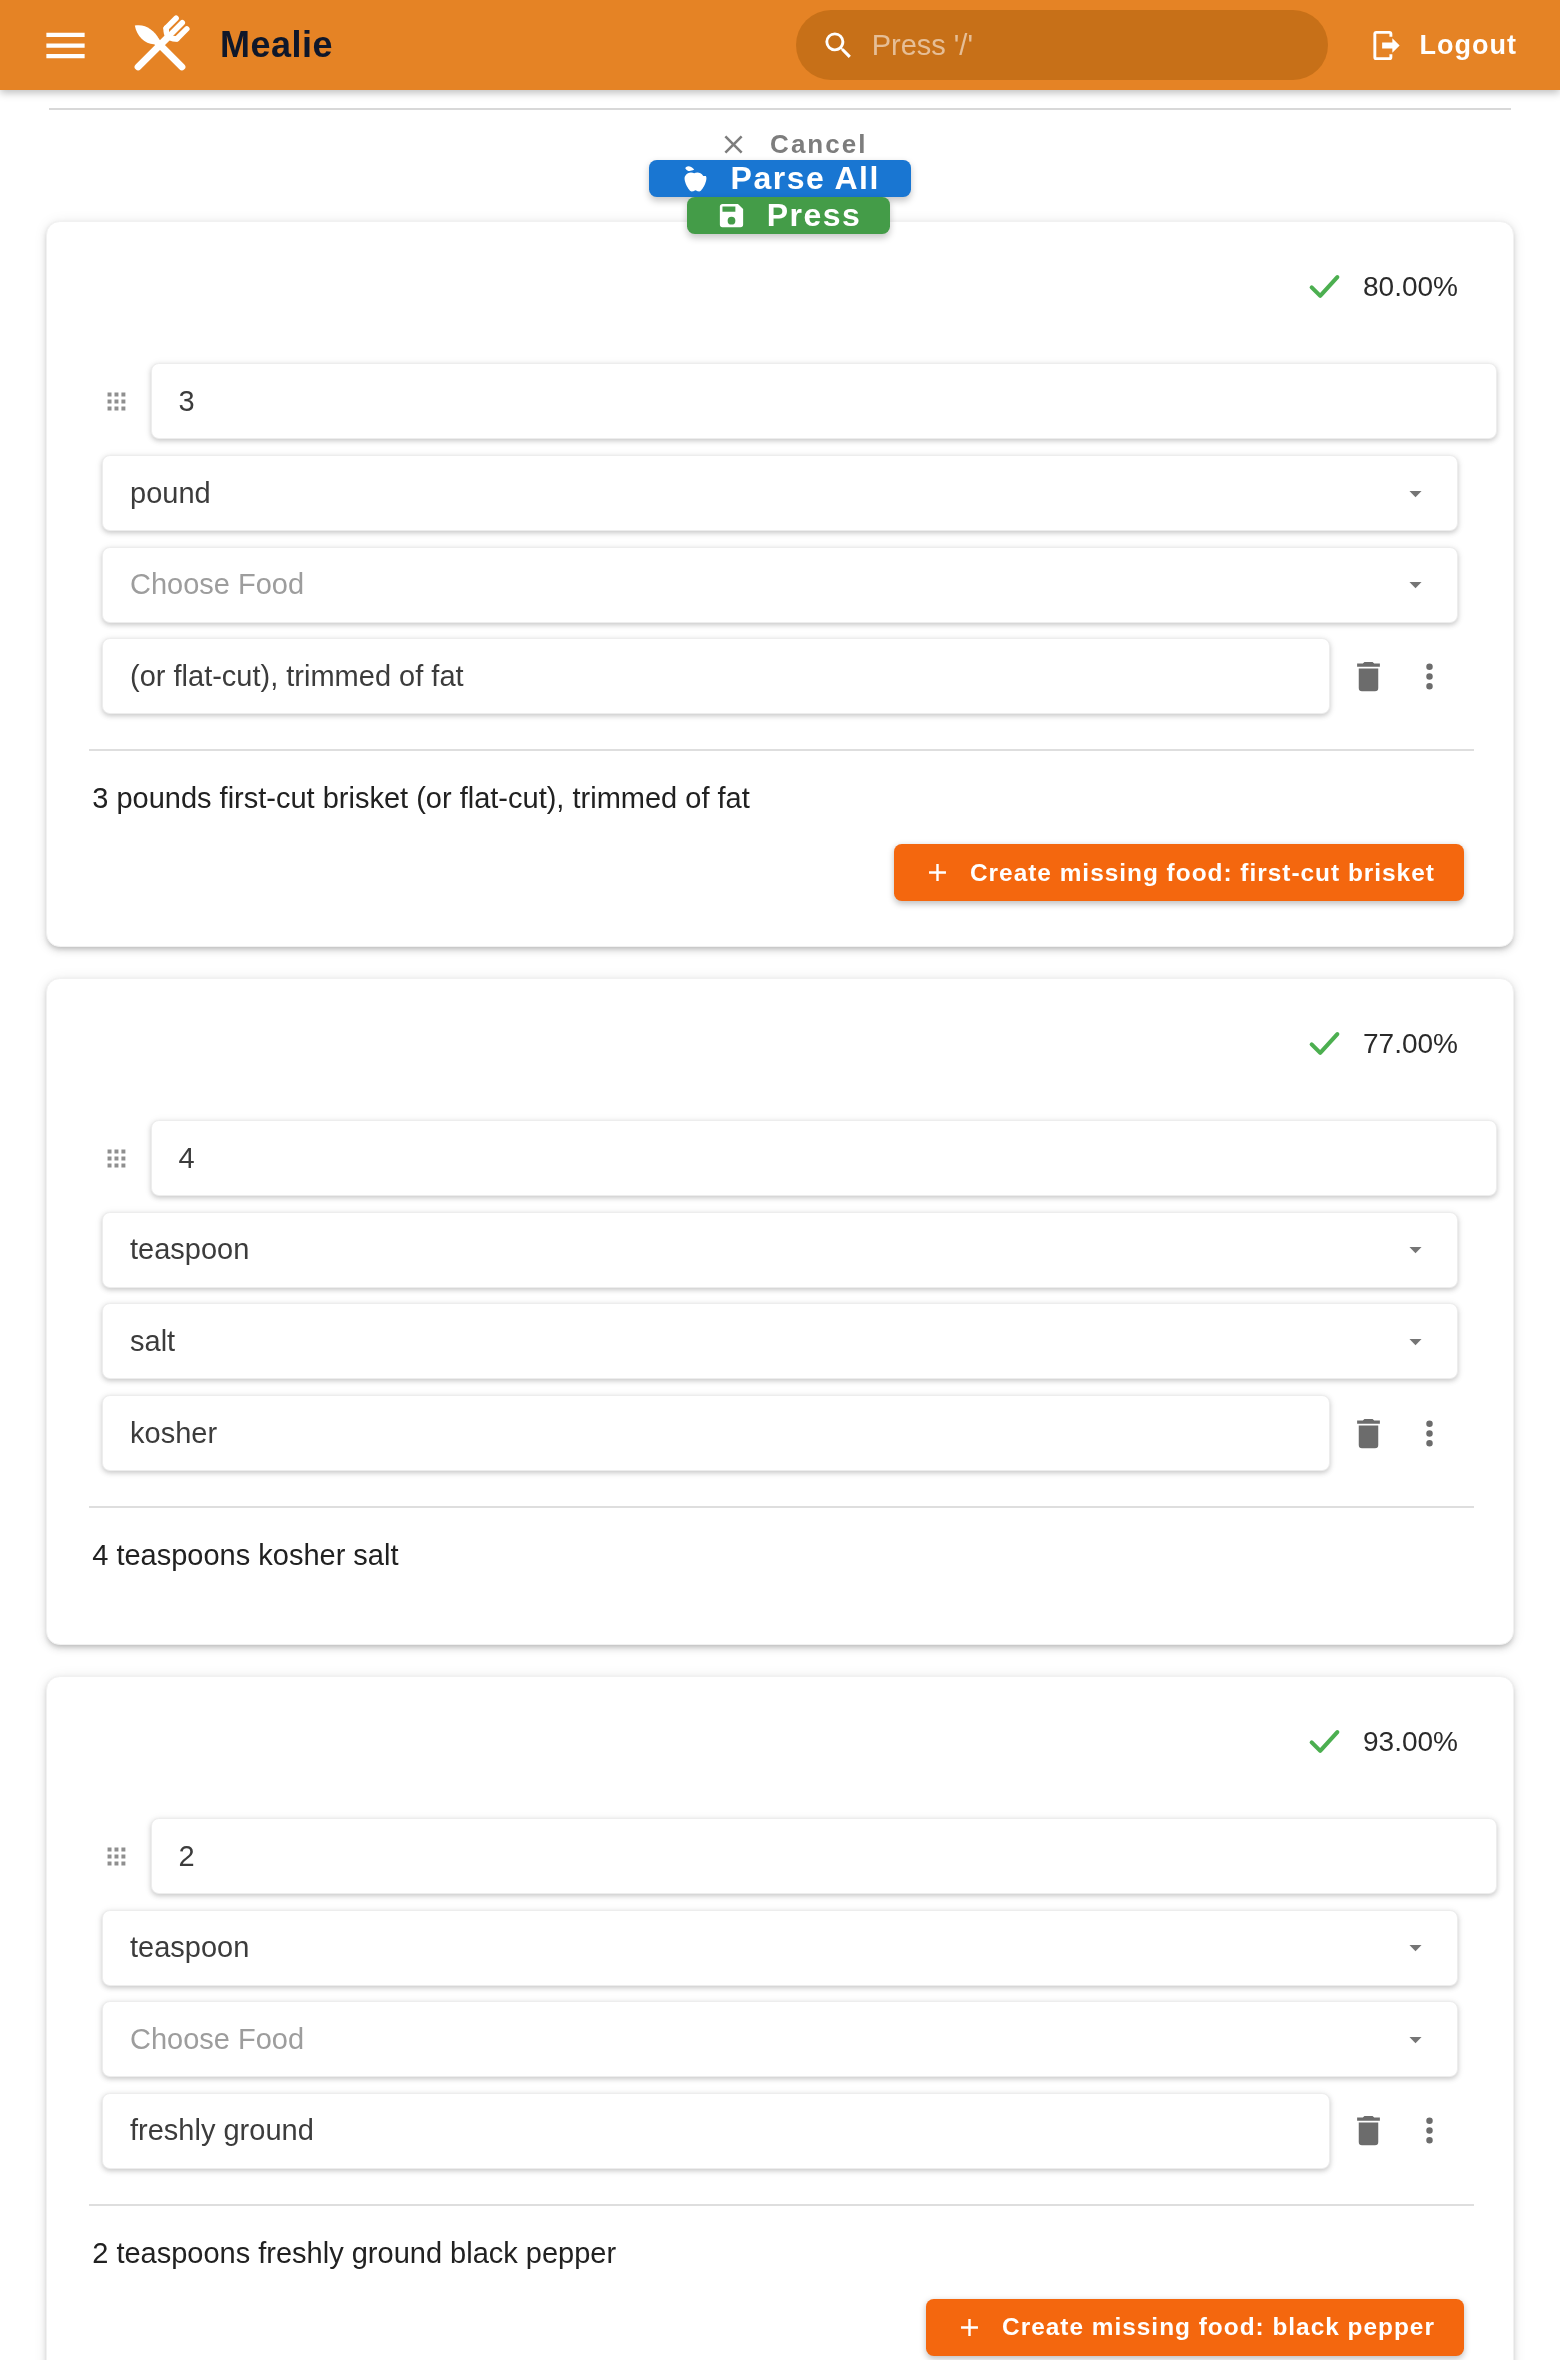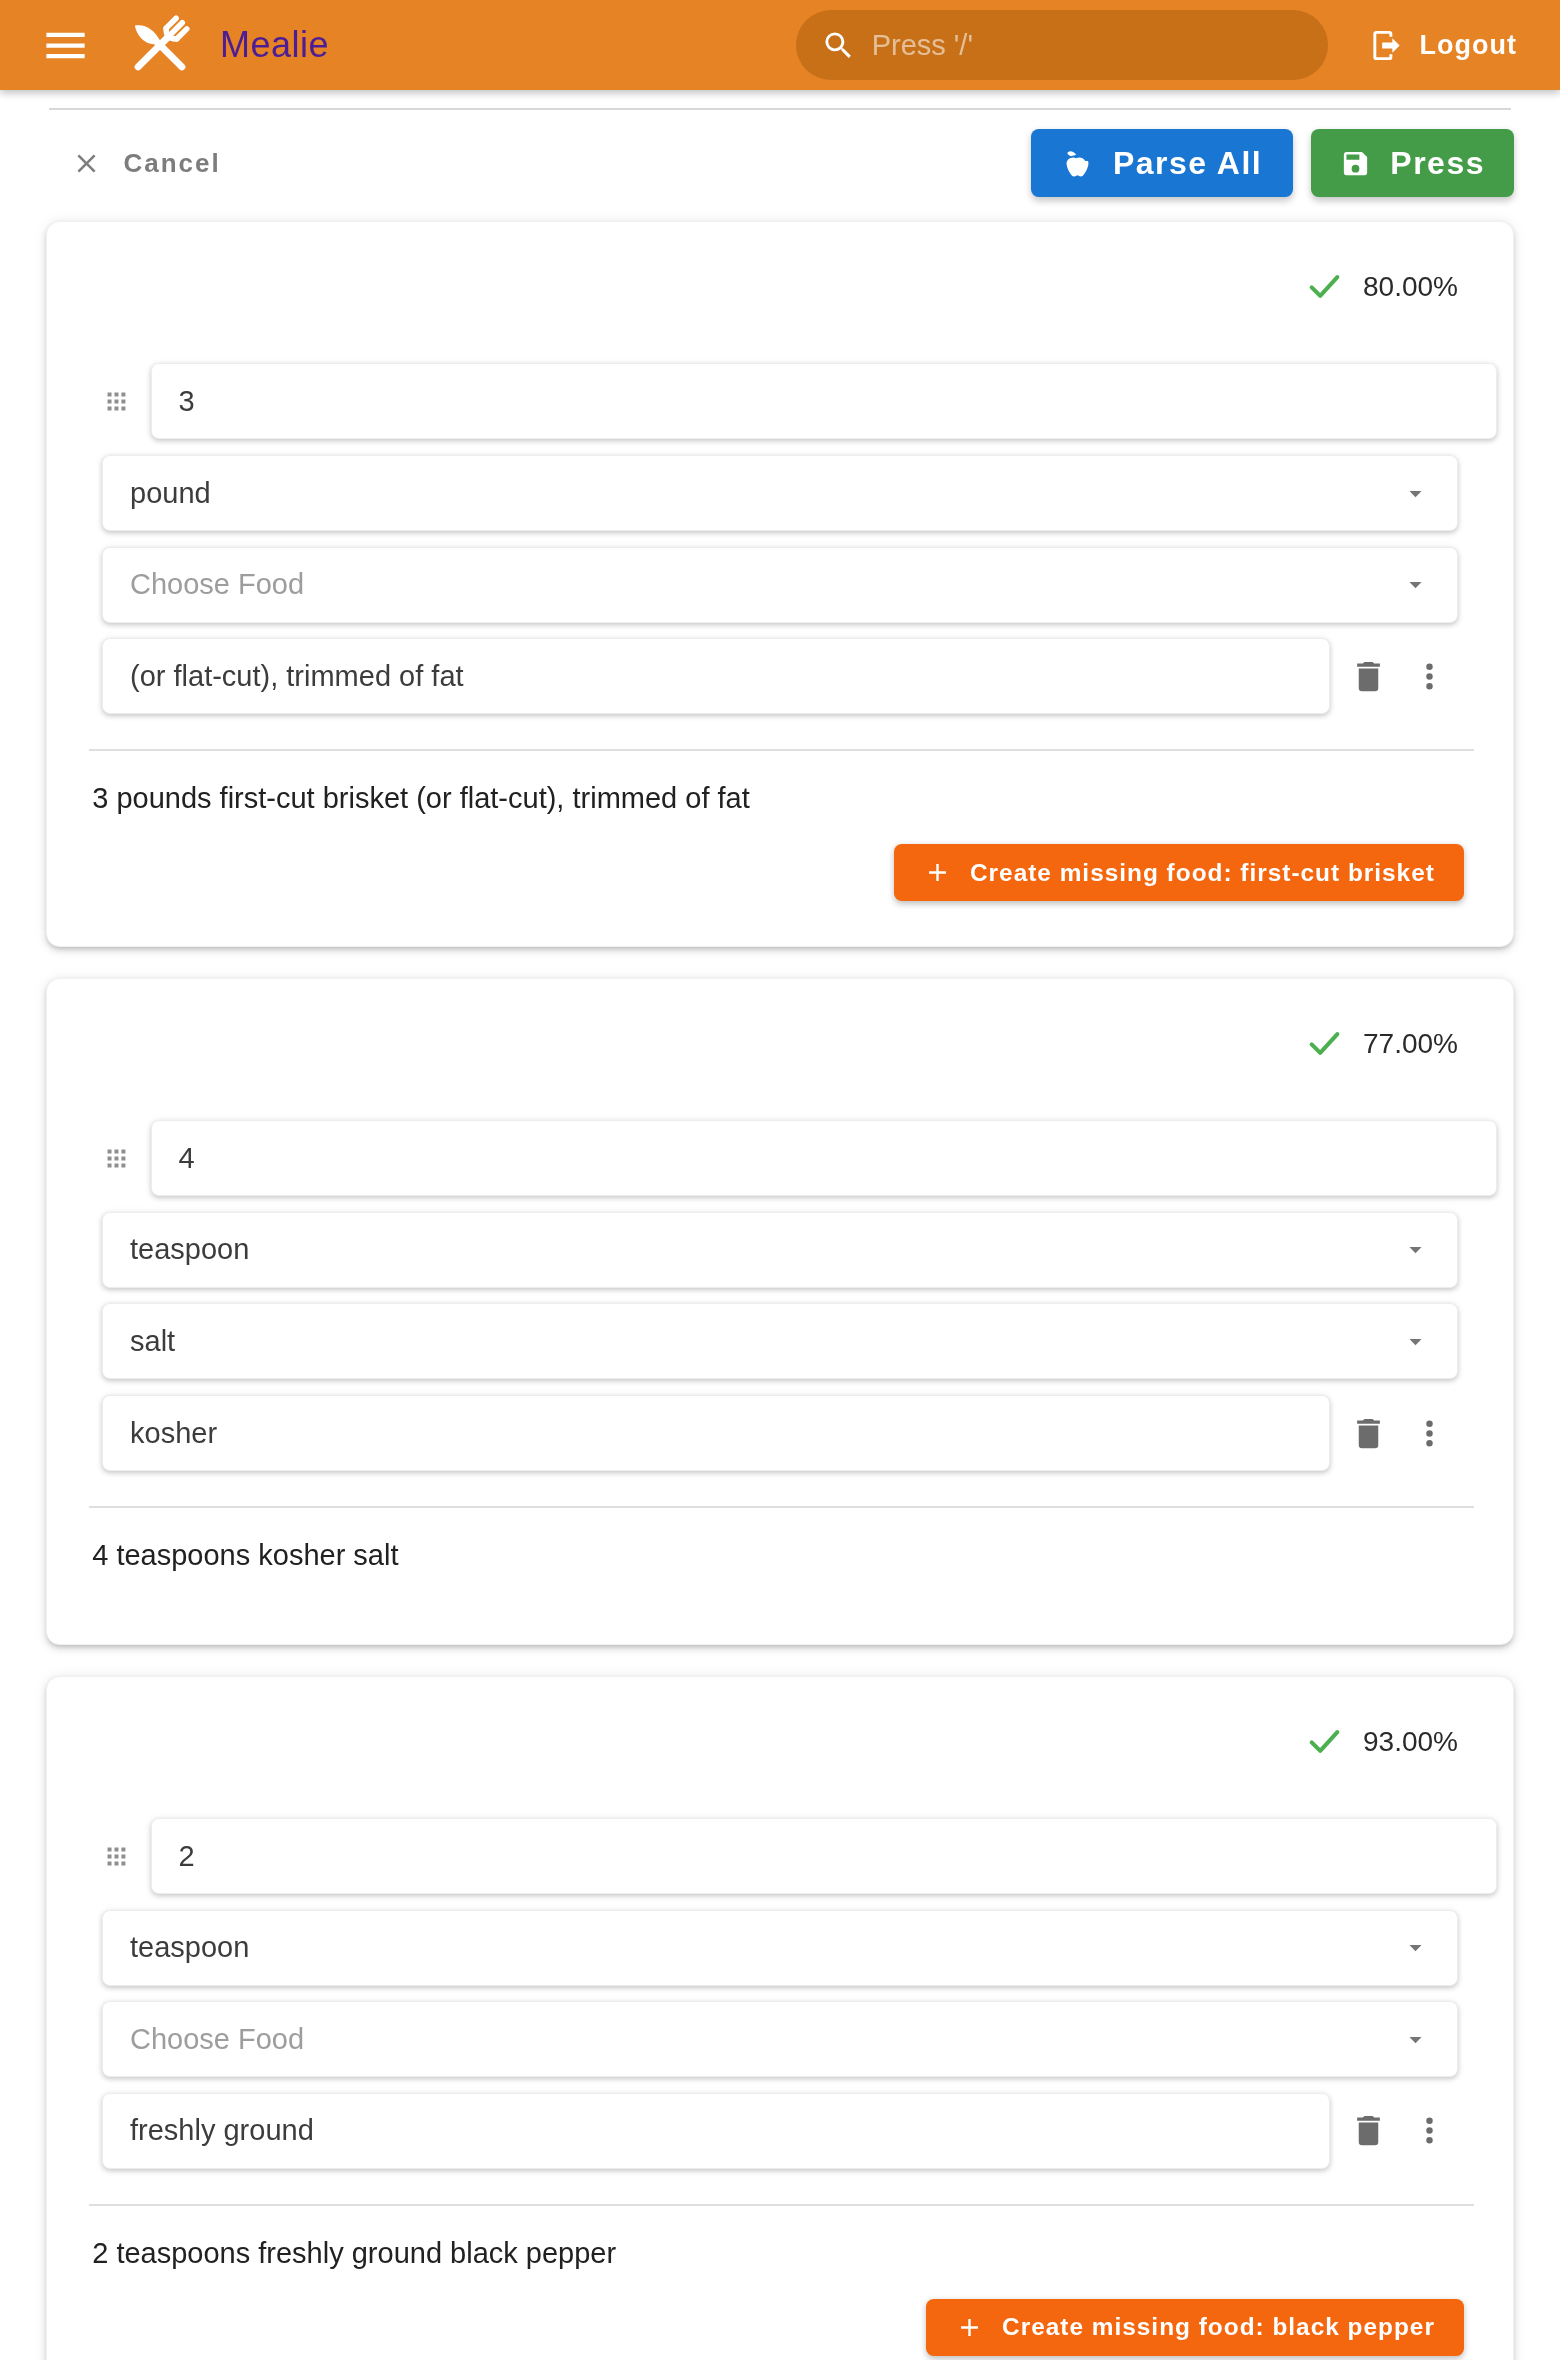--- a/index.html
+++ b/index.html
@@ -19,21 +19,21 @@
     align-items: center;
     padding: 0 43px 0 39px;
     box-shadow: 0 2.9px 7.8px rgba(0,0,0,0.25);
     position: relative;
     z-index: 5;
   }
   .menu-btn { background: none; border: none; padding: 0; width: 53px; height: 53px;
     display: flex; align-items: center; justify-content: center; cursor: pointer; }
   .menu-btn svg { width: 51px; height: 51px; fill: #ffffff; }
   .logo { margin-left: 33px; width: 70px; height: 70px; display: flex; align-items: center; }
-  .app-title { color: #4c1d95; font-size: 36px; font-weight: 400; margin-left: 25px; letter-spacing: 0.5px; }
+  .app-title { color: #0f172a; font-size: 36px; font-weight: 700; margin-left: 25px; letter-spacing: 0.5px; }
   .search-pill {
     margin-left: auto;
     width: 532px; height: 70px;
     background: #C77018;
     border-radius: 35px;
     display: flex; align-items: center;
     padding: 0 15.6px 0 25px; gap: 13.7px;
     cursor: text;
   }
   .search-pill svg { width: 35px; height: 35px; fill: #ffffff; flex: none; }
@@ -47,21 +47,21 @@
     display: flex; align-items: center; gap: 15.6px; cursor: pointer;
     color: #ffffff; font-size: 27px; font-weight: 700; letter-spacing: 1px;
     font-family: inherit;
   }
   .logout-btn svg { width: 35px; height: 35px; fill: #ffffff; }
 
   
   main { padding: 0 46px; }
   .top-divider { border: none; border-top: 2.9px solid #D8D8D8; margin: 17.6px 2.9px 0 2.9px; }
 
-  .toolbar { display: flex; align-items: center; height: 68px; margin: 19.5px 0 24.4px; }
+  .toolbar { display: flex; align-items: center; height: 68px; margin: 19.5px 0 24.4px; flex-direction: column; }
   .cancel-btn {
     background: none; border: none; padding: 0; margin-left: 25px;
     display: flex; align-items: center; gap: 21.5px; cursor: pointer;
     color: #7D7D7D; font-size: 26px; font-weight: 700; letter-spacing: 2px;
     font-family: inherit;
   }
   .cancel-btn svg { width: 31px; height: 31px; fill: #7D7D7D; }
   .toolbar-spacer { flex: 1; }
   .btn {
     height: 68px; border: none; border-radius: 7.8px; cursor: pointer;

